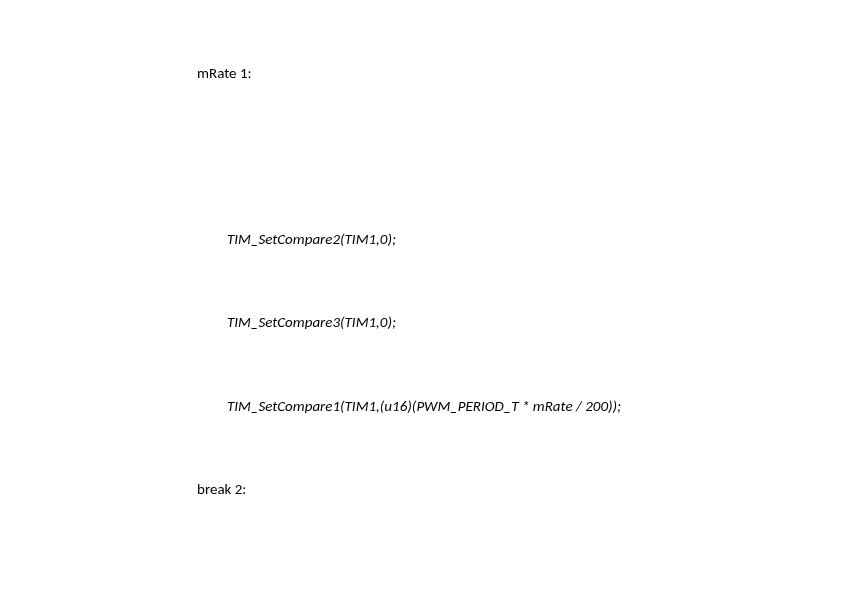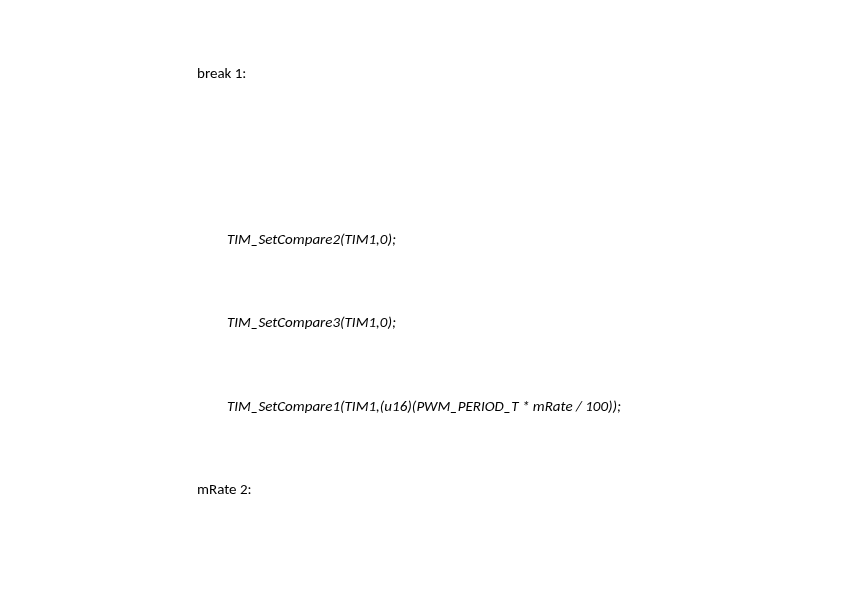--- a/index.html
+++ b/index.html
@@ -26,26 +26,26 @@
     }
     .indent-1 {
       padding-left: 30px;
       font-style: italic;
     }
   </style>
 </head>
 <body>
 
 <div class="code-block">
-  <div class="indent-0">break 1:</div>
+  <div class="indent-0">mRate 1:</div>
   <div class="indent-0">&nbsp;</div>
   <div class="indent-1">TIM_SetCompare2(TIM1,0);</div>
   <div class="indent-1">TIM_SetCompare3(TIM1,0);</div>
-  <div class="indent-1">TIM_SetCompare1(TIM1,(u16)(PWM_PERIOD_T * mRate / 100));</div>
-  <div class="indent-0">mRate 2:</div>
+  <div class="indent-1">TIM_SetCompare1(TIM1,(u16)(PWM_PERIOD_T * mRate / 200));</div>
+  <div class="indent-0">break 2:</div>
   
   
   
   
   
   
   
   
   
   

